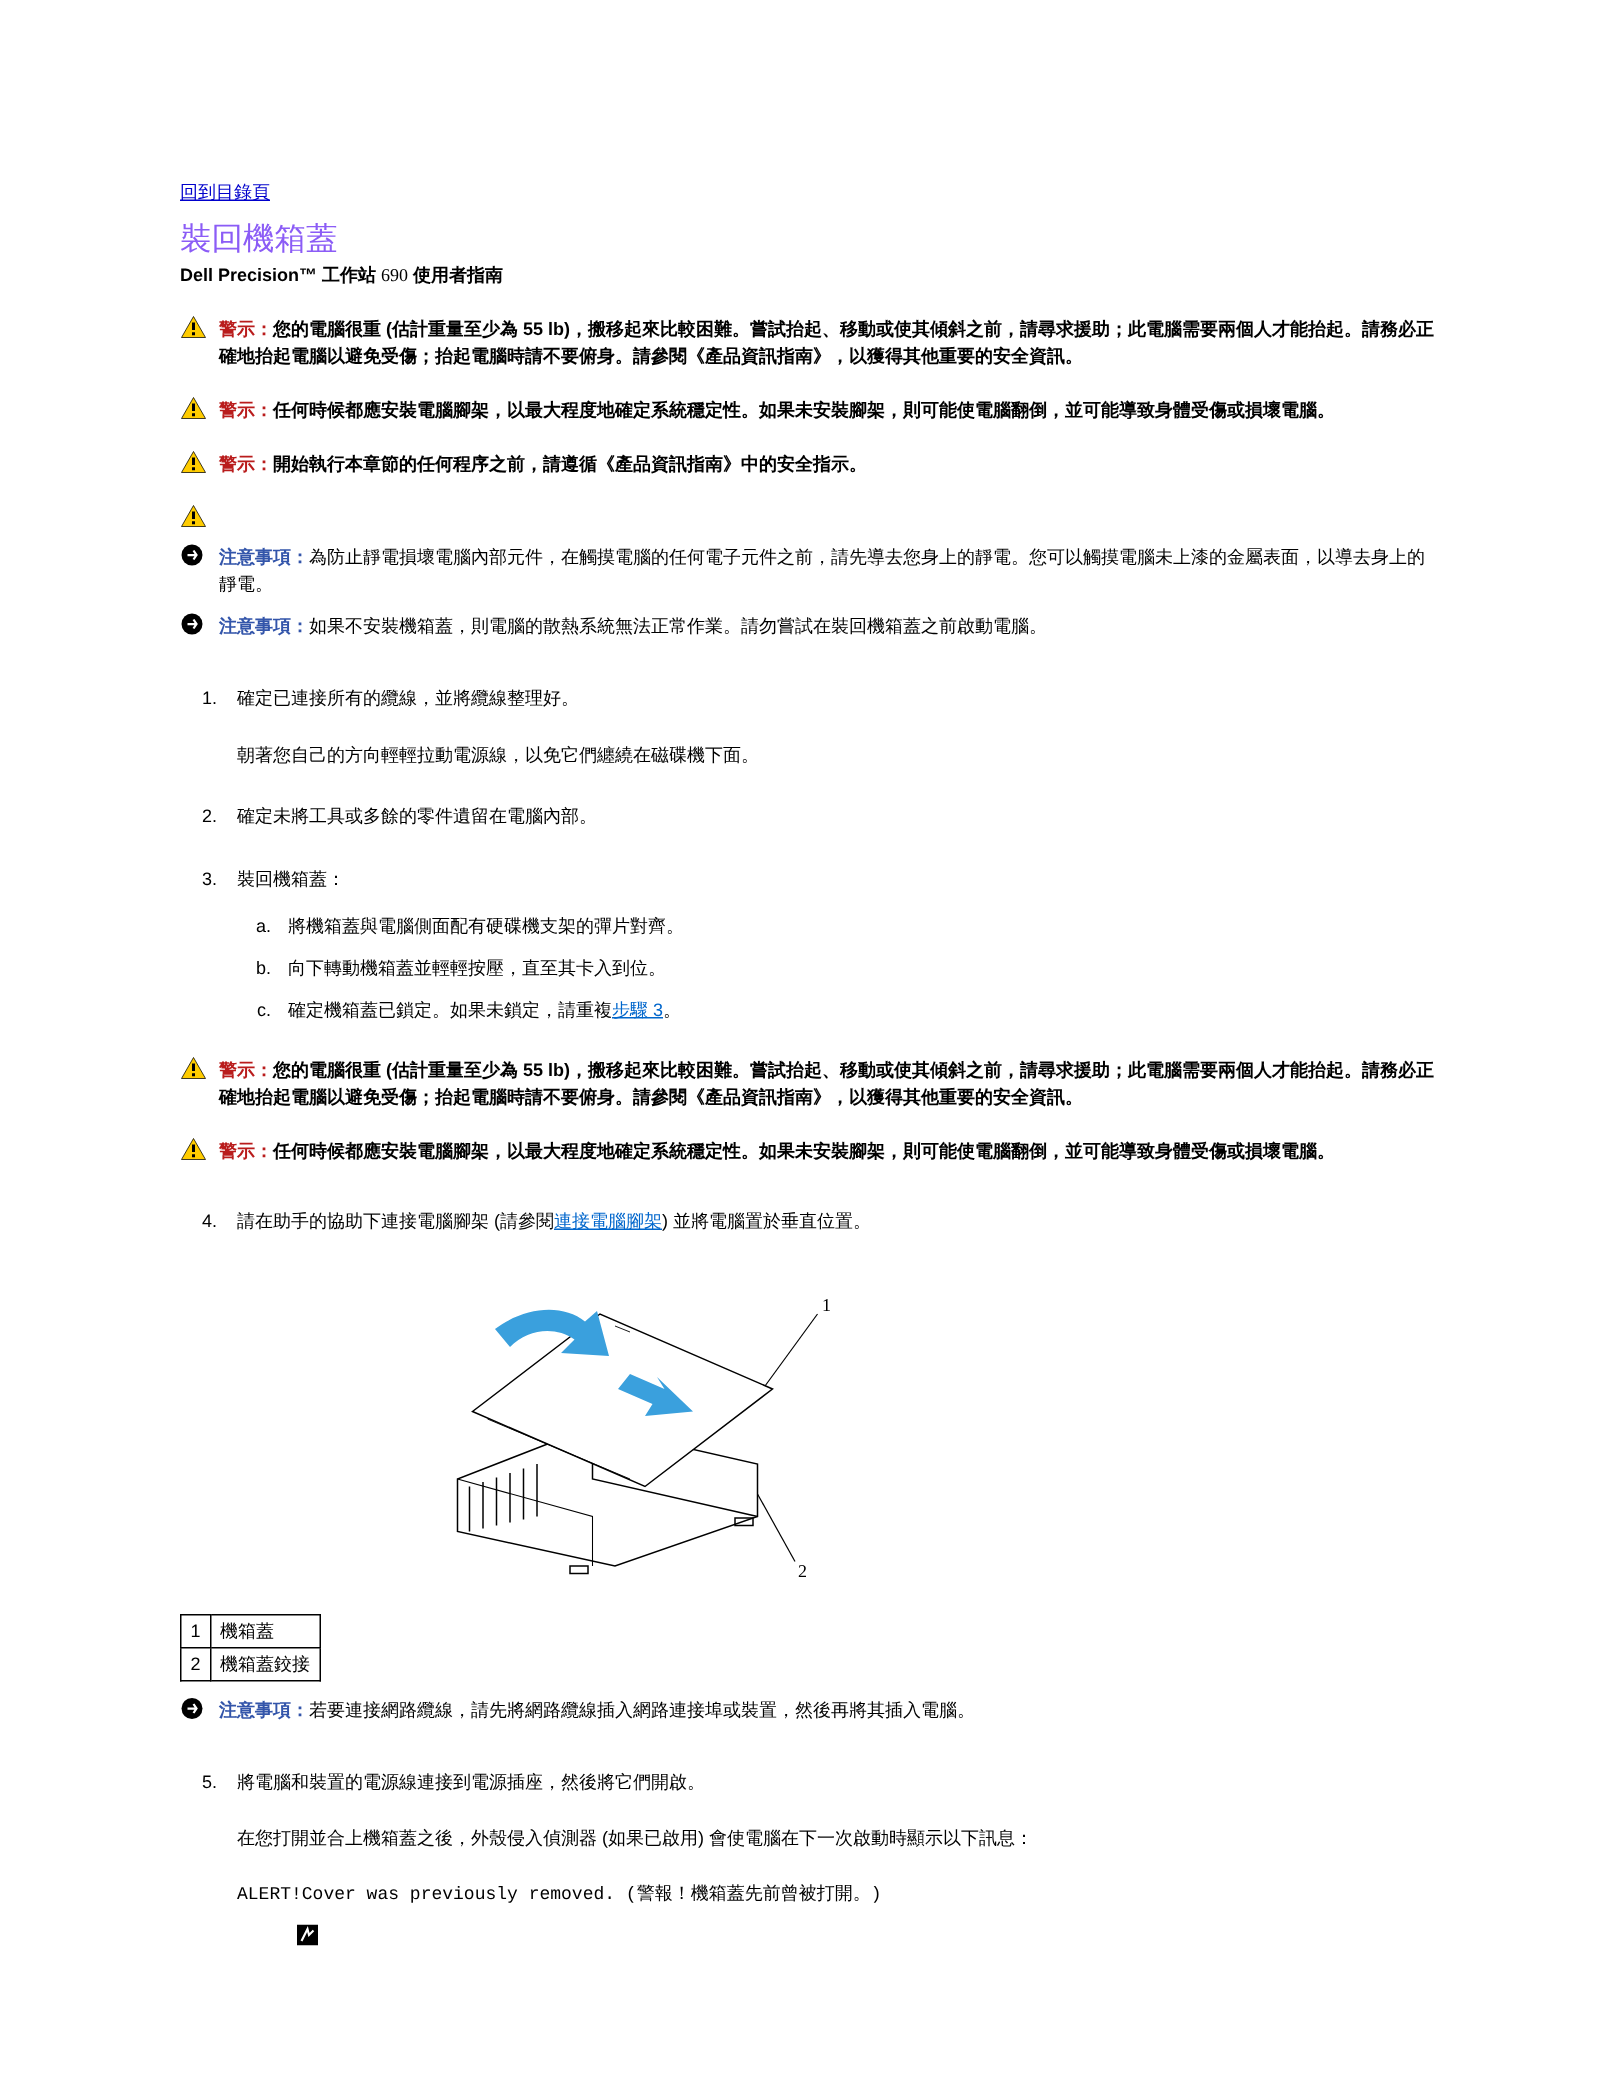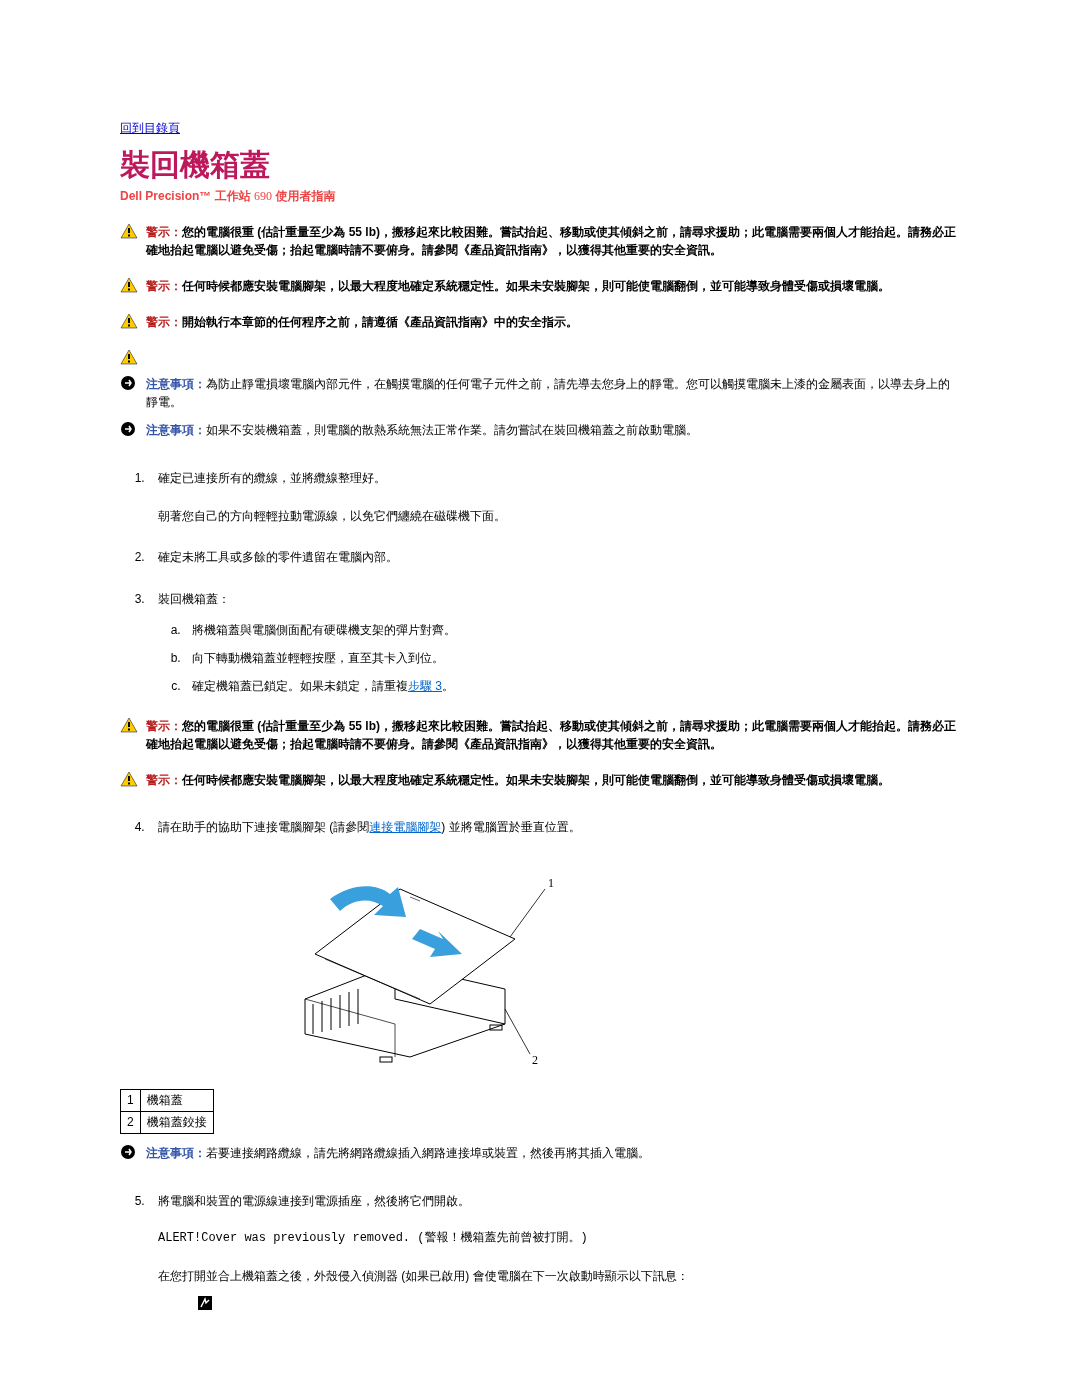--- a/index.html
+++ b/index.html
@@ -10,27 +10,27 @@
     margin: 0;
     padding: 120px 120px 60px 120px;
     width: 840px;
   }
   .toc-link {
     color: #0000cc;
     text-decoration: underline;
     font-size: 12px;
   }
   h1.page-title {
-    color: #be185d;
-    font-size: 30px;
-    font-weight: bold;
+    color: #8b5cf6;
+    font-size: 21px;
+    font-weight: normal;
     margin: 8px 0 0 0;
   }
   .subtitle {
-    color: #ef4444;
+    color: #000000;
     font-size: 12px;
     font-weight: bold;
     margin: 2px 0 10px 0;
   }
   .subtitle .serif {
     font-family: "Times New Roman", serif;
     font-weight: normal;
   }
 
   .alert-row {
@@ -296,22 +296,22 @@
         <circle cx="8" cy="8" r="7" fill="#000"></circle>
         <path d="M5 8 L11 8 M9 5 L11 8 L9 11" stroke="#fff" stroke-width="1.5" fill="none"></path>
       </svg>
   </div>
   <div class="notice-text"><span class="label-blue">注意事項：</span><span>若要連接網路纜線，請先將網路纜線插入網路連接埠或裝置，然後再將其插入電腦。</span></div>
 </div>
 
 <ol class="steps" start="5">
   <li>
     <span>將電腦和裝置的電源線連接到電源插座，然後將它們開啟。</span>
+    <div class="step-para">在您打開並合上機箱蓋之後，外殼侵入偵測器 (如果已啟用) 會使電腦在下一次啟動時顯示以下訊息：</div>
     <div class="step-para mono">ALERT!Cover was previously removed. (警報！機箱蓋先前曾被打開。)</div>
-    <div class="step-para">在您打開並合上機箱蓋之後，外殼侵入偵測器 (如果已啟用) 會使電腦在下一次啟動時顯示以下訊息：</div>
     <div class="note-block">
       <div class="note-chip">
         <svg width="14" height="14">
             <rect x="0" y="0" width="14" height="14" fill="#000"></rect>
             <path d="M3 11 L7 3 L8 7 L11 4" stroke="#fff" stroke-width="1.4" fill="none"></path>
           </svg>
       </div>
     </div>
   </li>
 </ol>

